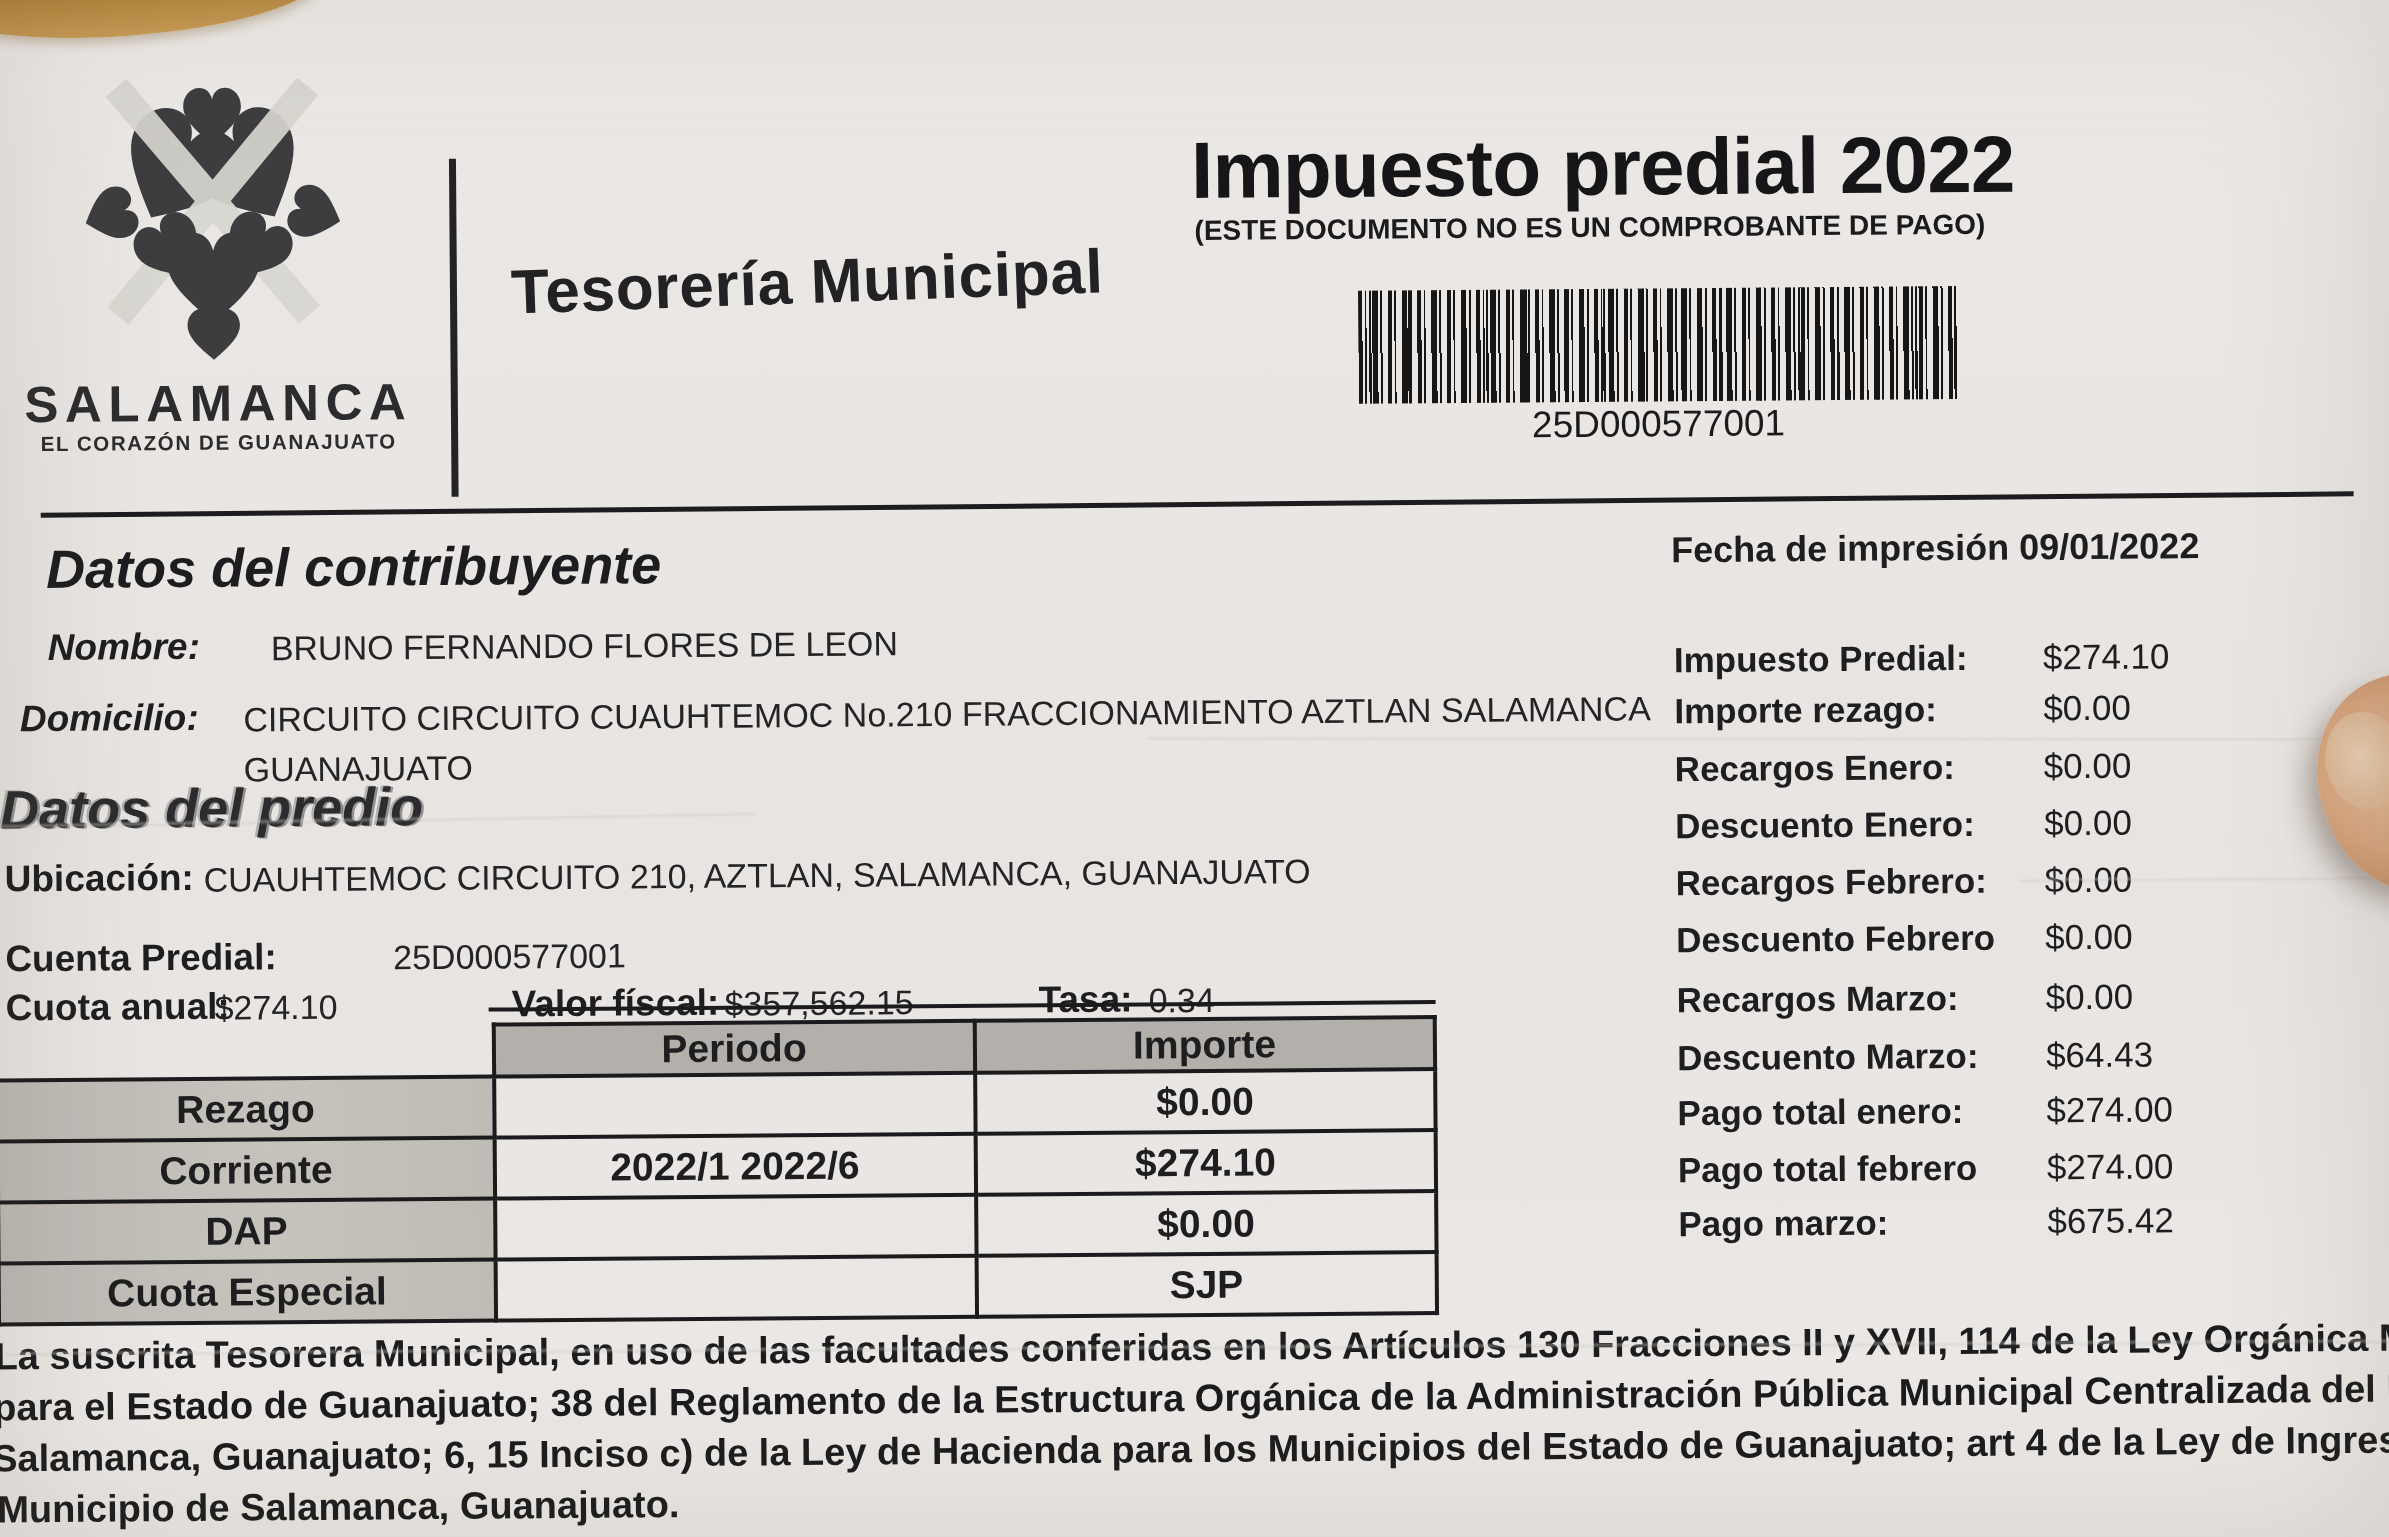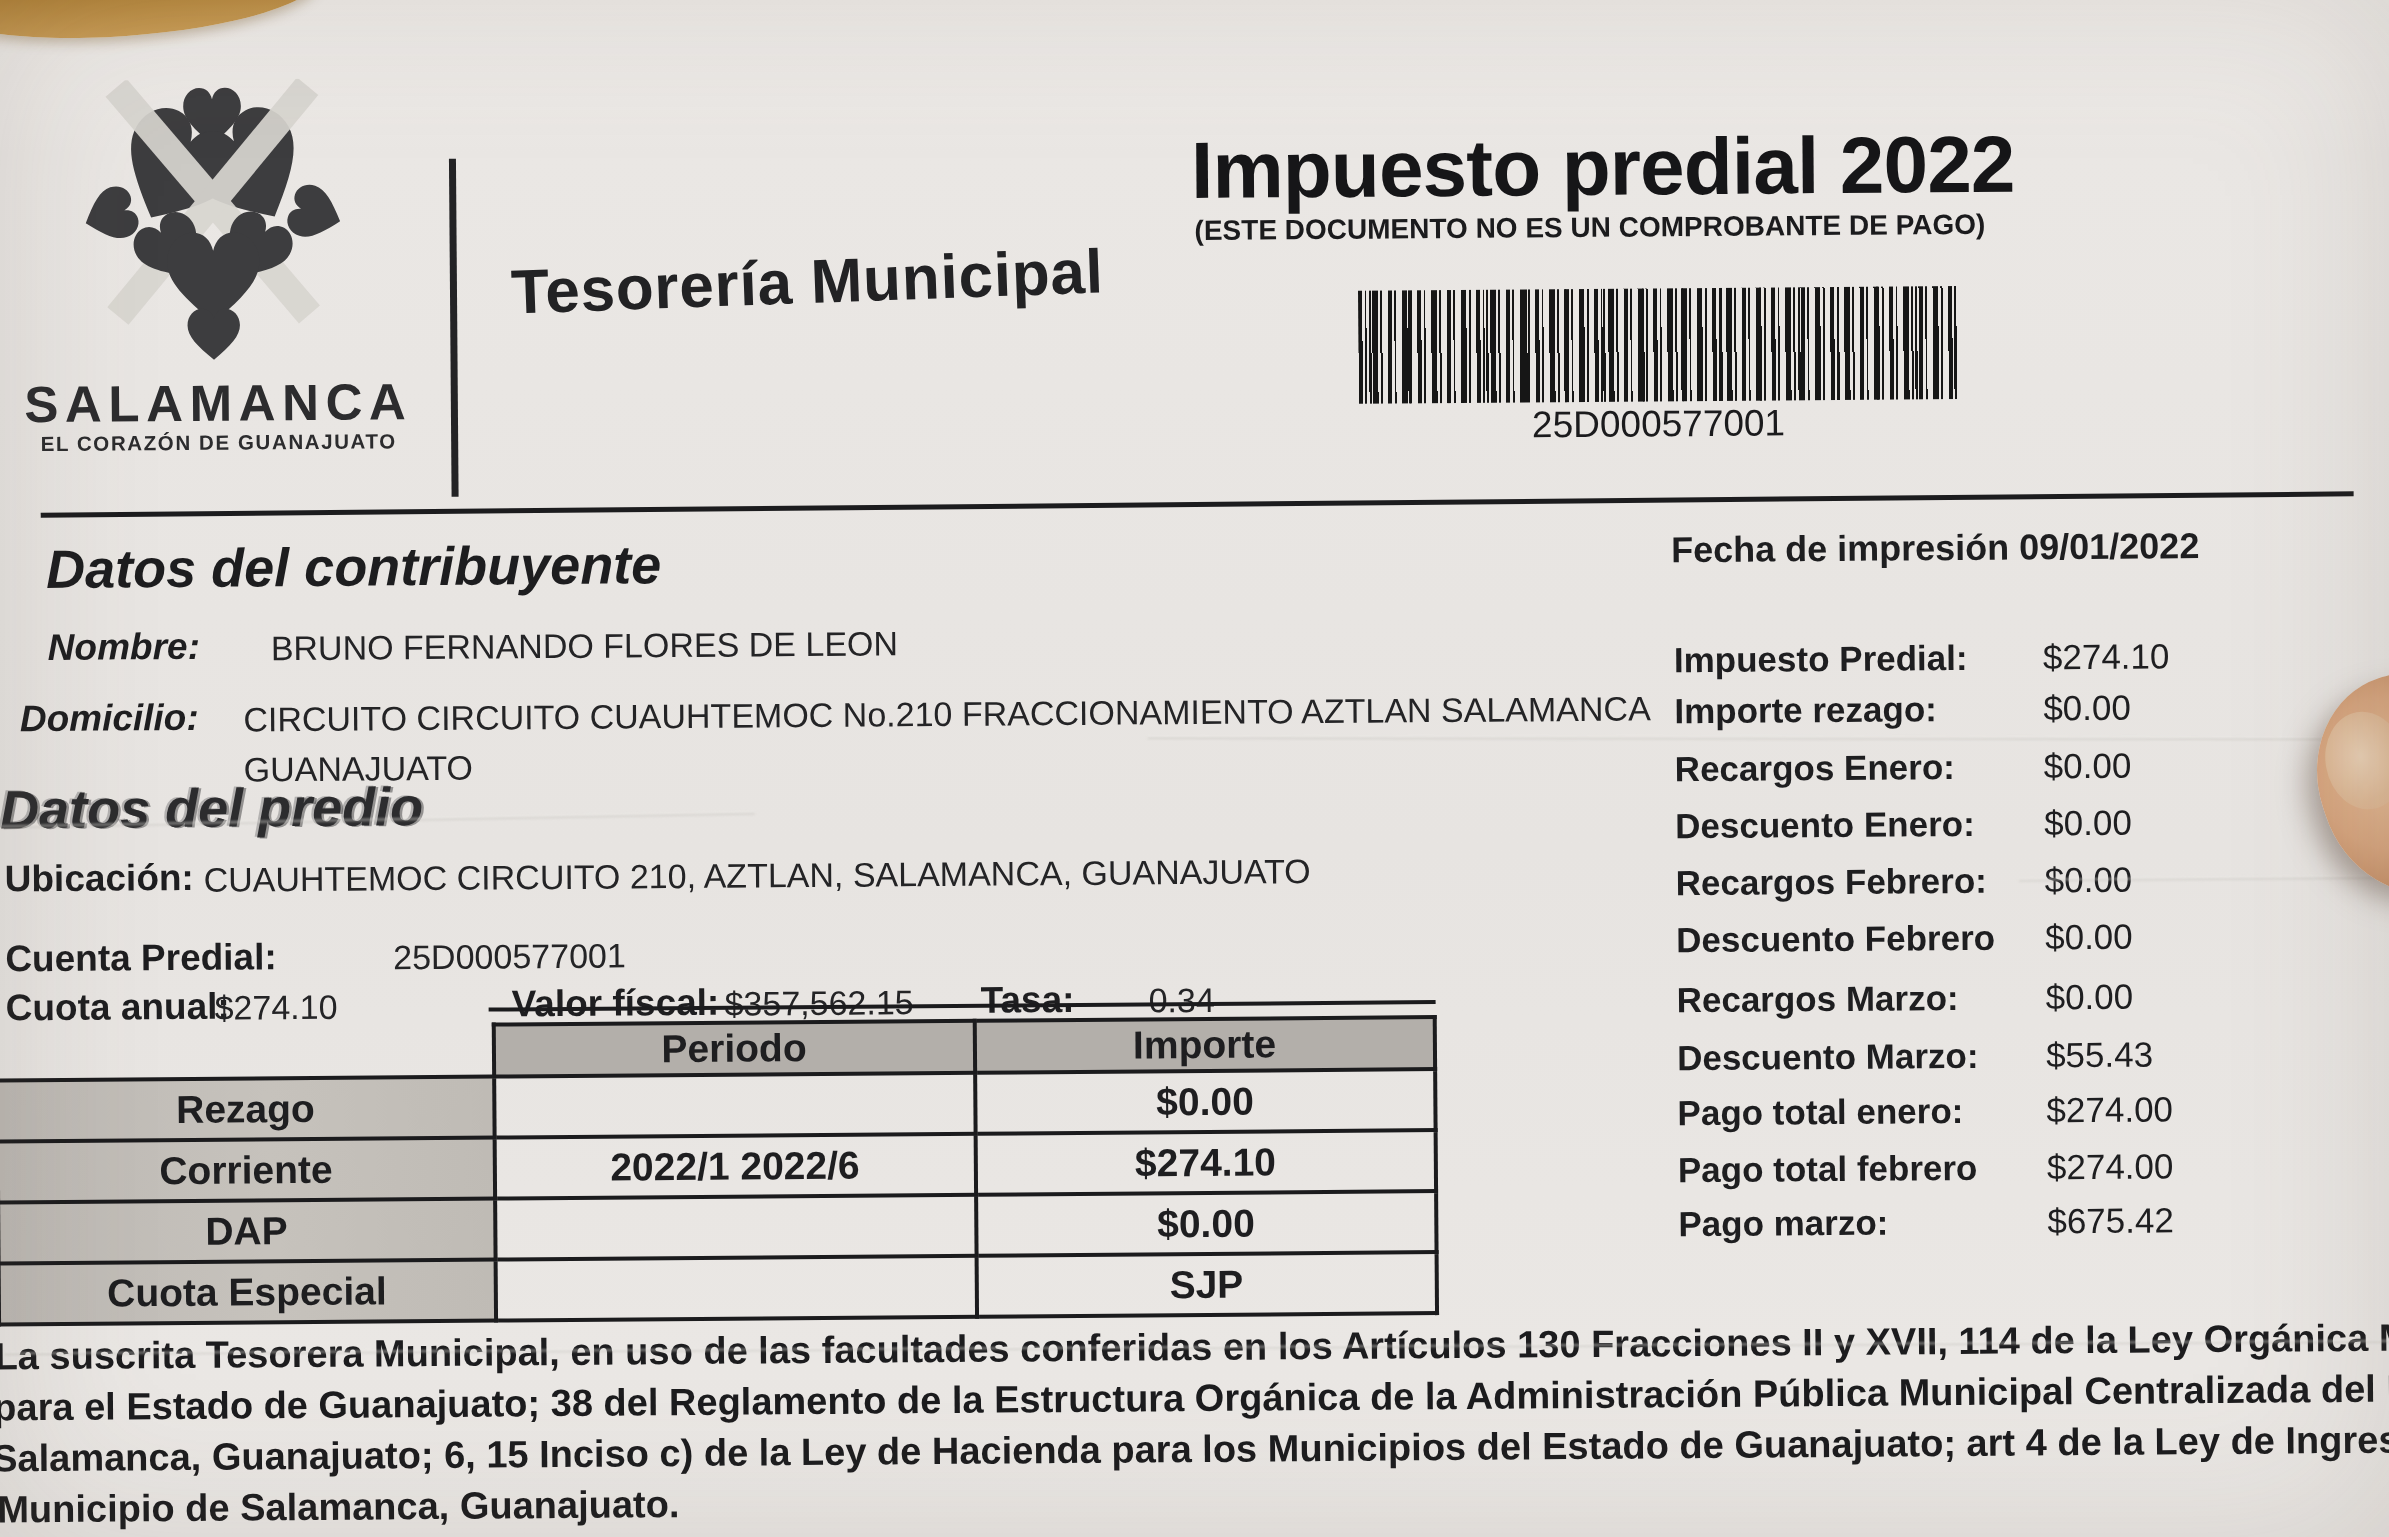--- a/index.html
+++ b/index.html
@@ -132,21 +132,21 @@
     <div class="abs fv" style="left:203px;top:853px;">CUAUHTEMOC CIRCUITO 210, AZTLAN, SALAMANCA, GUANAJUATO</div>
 
     <div class="abs lbl fs" style="left:4.1px;top:929px;">Cuenta Predial:</div>
     <div class="abs fv" style="left:392px;top:932px;">25D000577001</div>
 
     <div class="abs" style="left:0;top:978px;width:1312px;height:49px;">
       <span class="abs lbl fs" style="left:4.1px;top:0;">Cuota anual:</span>
       <span class="abs fv" style="left:213px;top:2.5px;">$274.10</span>
       <span class="abs lbl fs" style="left:510px;top:0;">Valor físcal:</span>
       <span class="abs fv" style="left:723px;top:2.5px;">$357,562.15</span>
-      <span class="abs lbl fs" style="left:979px;top:0;">Tasa:</span>
+      <span class="abs lbl fs" style="left:1037px;top:0;">Tasa:</span>
       <span class="abs fv" style="left:1147px;top:2.5px;">0.34</span>
     </div>
 
     <div class="abs" style="top:644px;">
         <span class="r-label">Impuesto Predial:</span>
         <span class="r-value">$274.10</span>
       </div>
     <div class="abs" style="top:695px;">
         <span class="r-label">Importe rezago:</span>
         <span class="r-value">$0.00</span>
@@ -166,21 +166,21 @@
     <div class="abs" style="top:924px;">
         <span class="r-label">Descuento Febrero</span>
         <span class="r-value">$0.00</span>
       </div>
     <div class="abs" style="top:984px;">
         <span class="r-label">Recargos Marzo:</span>
         <span class="r-value">$0.00</span>
       </div>
     <div class="abs" style="top:1042px;">
         <span class="r-label">Descuento Marzo:</span>
-        <span class="r-value">$55.43</span>
+        <span class="r-value">$64.43</span>
       </div>
     <div class="abs" style="top:1097px;">
         <span class="r-label">Pago total enero:</span>
         <span class="r-value">$274.00</span>
       </div>
     <div class="abs" style="top:1154px;">
         <span class="r-label">Pago total febrero</span>
         <span class="r-value">$274.00</span>
       </div>
     <div class="abs" style="top:1208px;">

